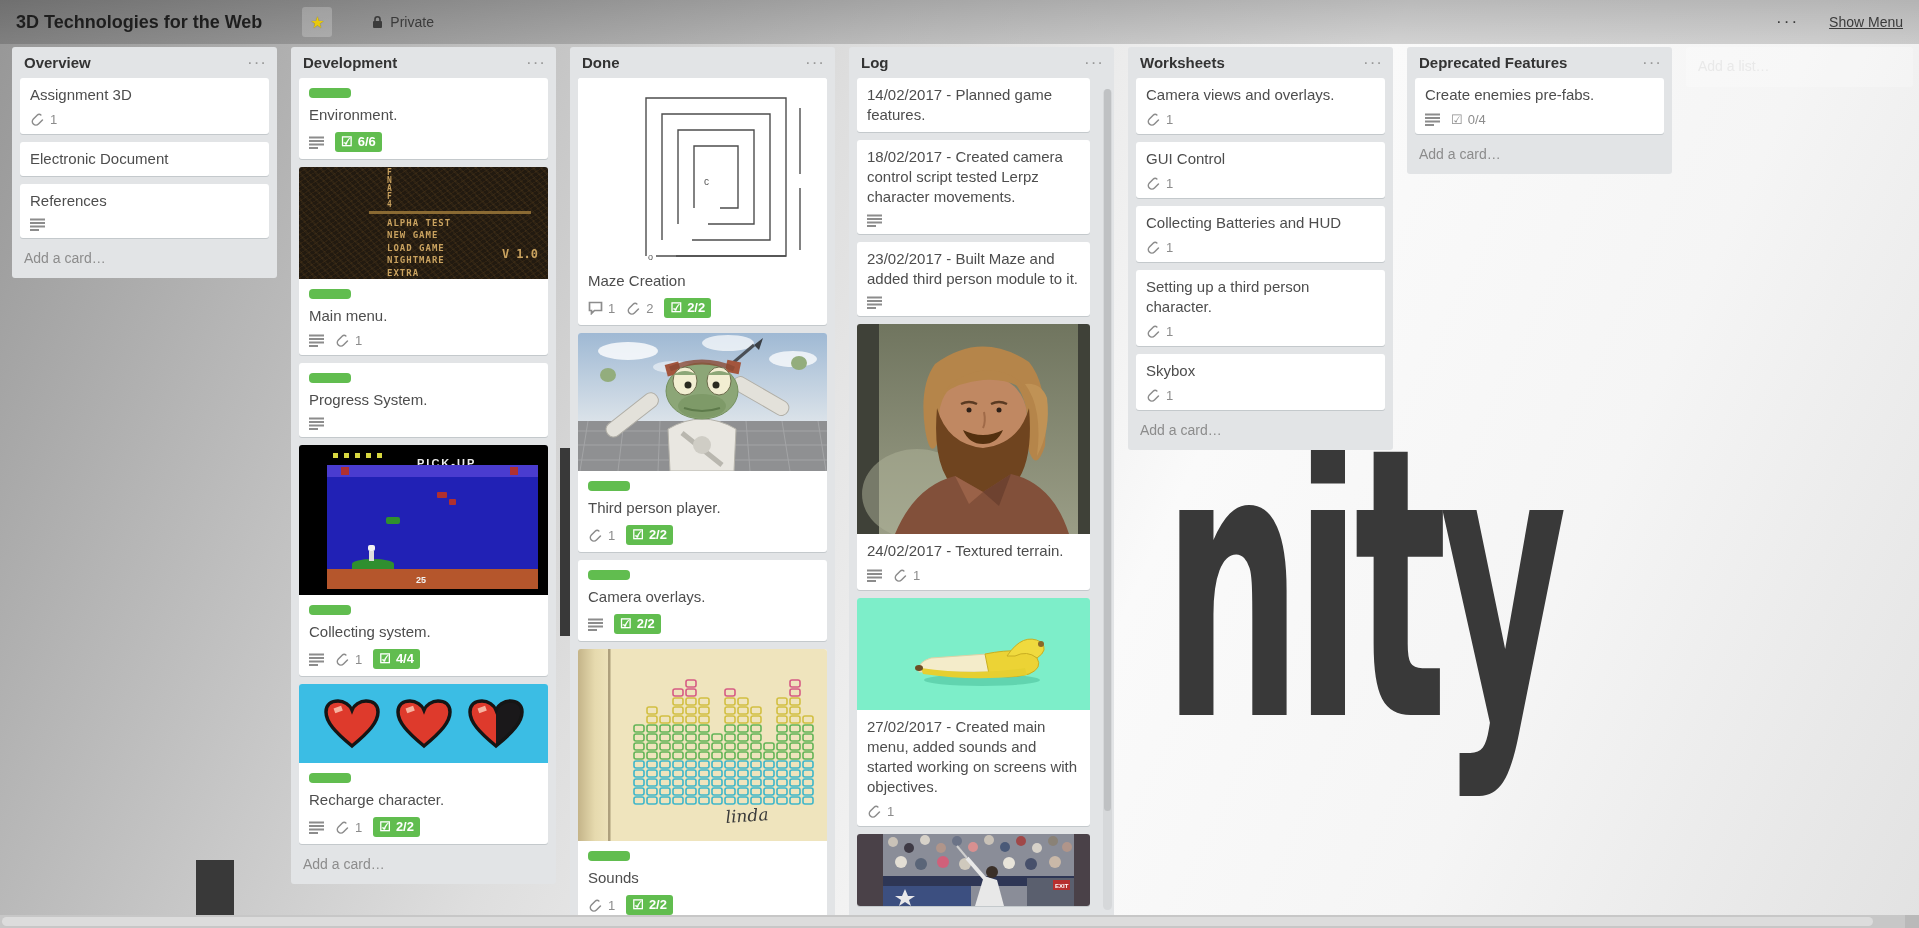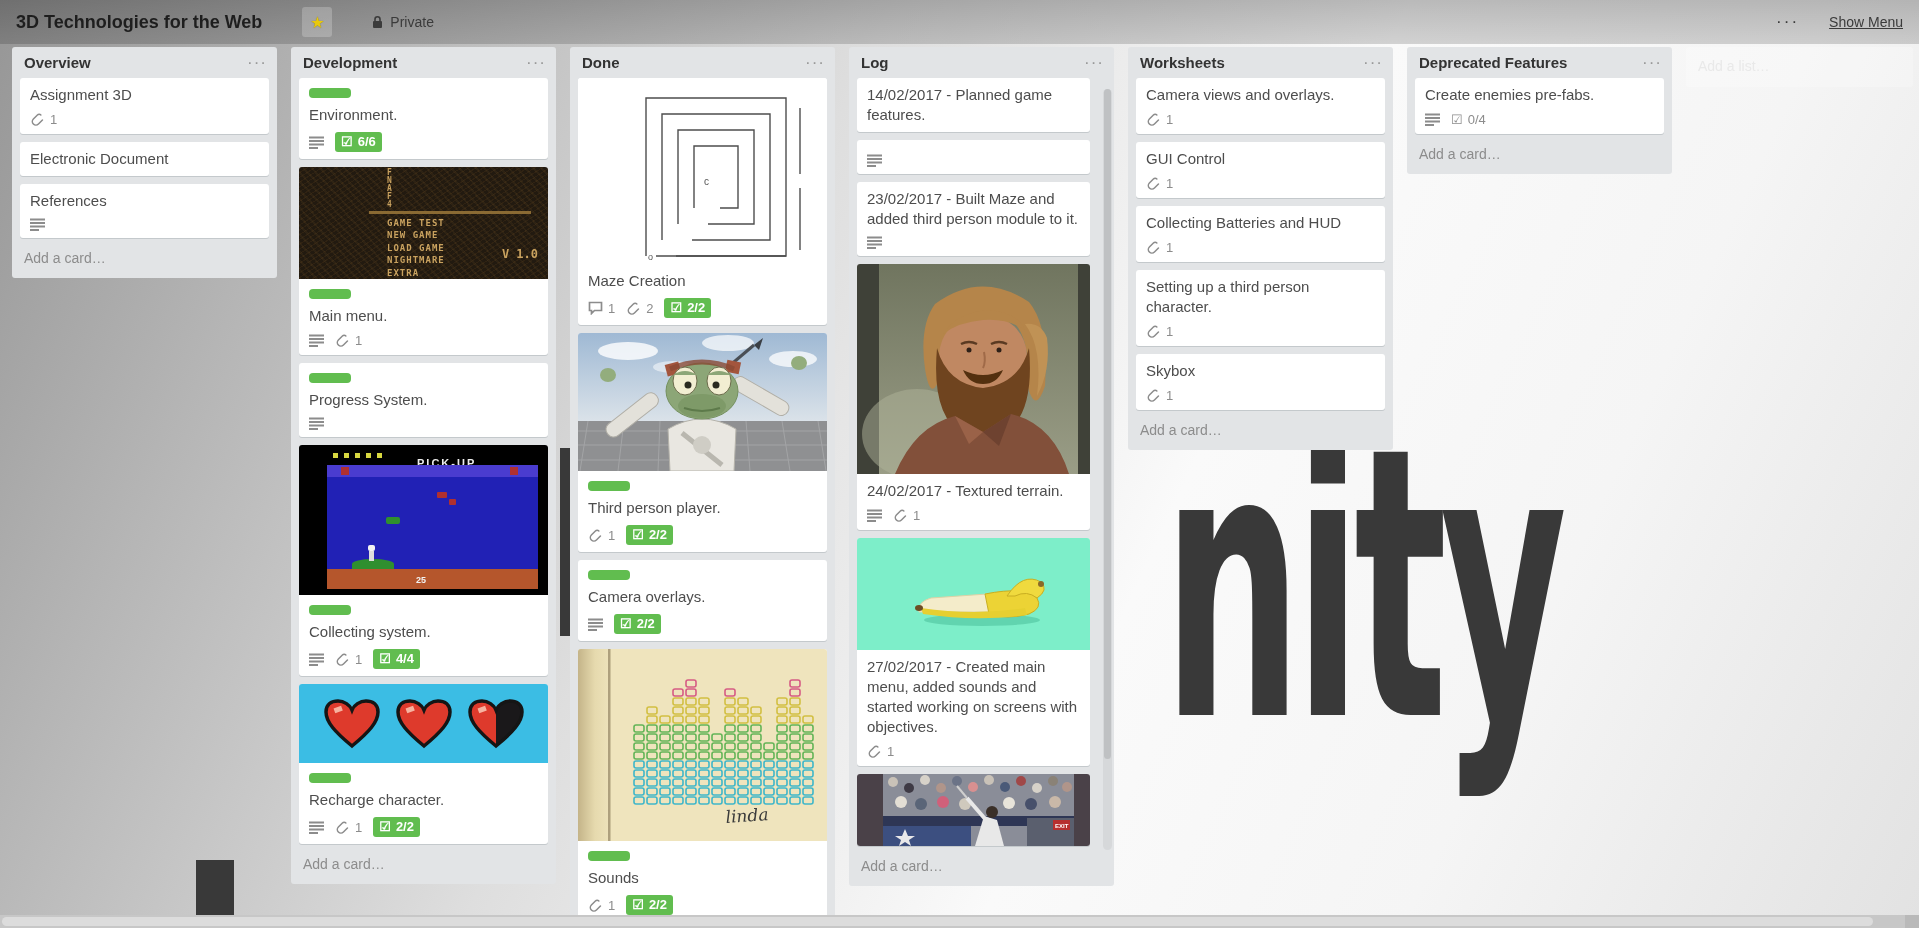--- a/index.html
+++ b/index.html
@@ -189,21 +189,21 @@
         <div class="card-image img-game-menu">
           <div class="gm-vert">
               <span>F</span>
               <span>N</span>
               <span>A</span>
               <span>F</span>
               <span>4</span>
             </div>
           <div class="gm-line"></div>
           <div class="gm-menu">
-              <div>GAME TEST</div>
+              <div>ALPHA TEST</div>
               <div>NEW GAME</div>
               <div>LOAD GAME</div>
               <div>NIGHTMARE</div>
               <div>EXTRA</div>
             </div>
           <div class="gm-version">V 1.0</div>
         </div>
         <div class="card-body">
           <span class="label"></span>
           <div class="card-title">Main menu.</div>
@@ -688,20 +688,21 @@
   <div class="list">
     <div class="list-header"><span class="list-title">Log</span><span class="list-dots">···</span></div>
     <div class="cards" style="padding-right:24px">
       <div class="card">
           <div class="card-body">
         <div class="card-title">14/02/2017 - Planned game features.</div>
       </div>
         </div>
       <div class="card">
           <div class="card-body">
+        <div class="card-title">18/02/2017 - Created camera control script tested Lerpz character movements.</div>
         <div class="badges">
               <span class="badge">
                 <svg width="15" height="13" viewBox="0 0 15 13">
                   <g stroke="#8c8c8c" stroke-width="2">
                     <line x1="0" y1="1.5" x2="15" y2="1.5"></line>
                     <line x1="0" y1="5" x2="15" y2="5"></line>
                     <line x1="0" y1="8.5" x2="15" y2="8.5"></line>
                     <line x1="0" y1="12" x2="9" y2="12"></line>
                   </g>
                 </svg>

